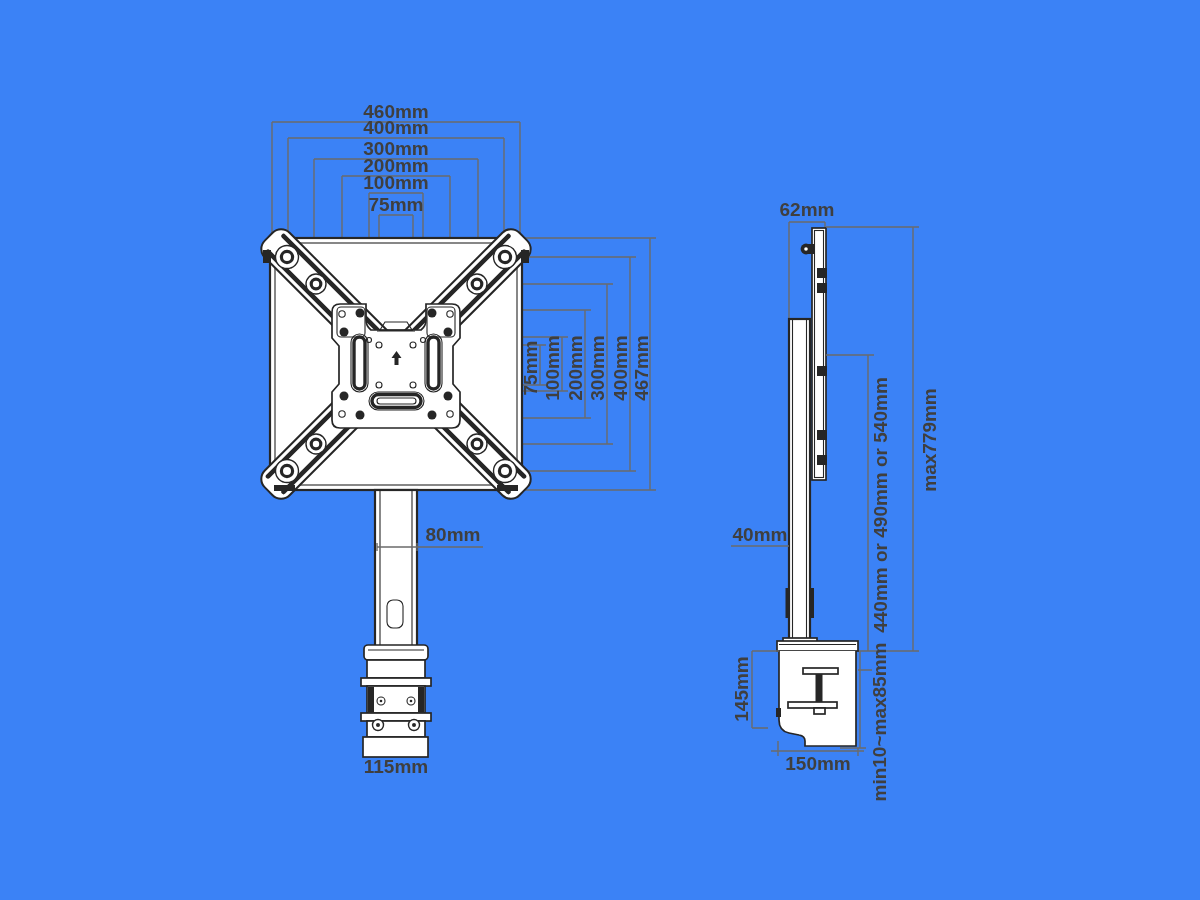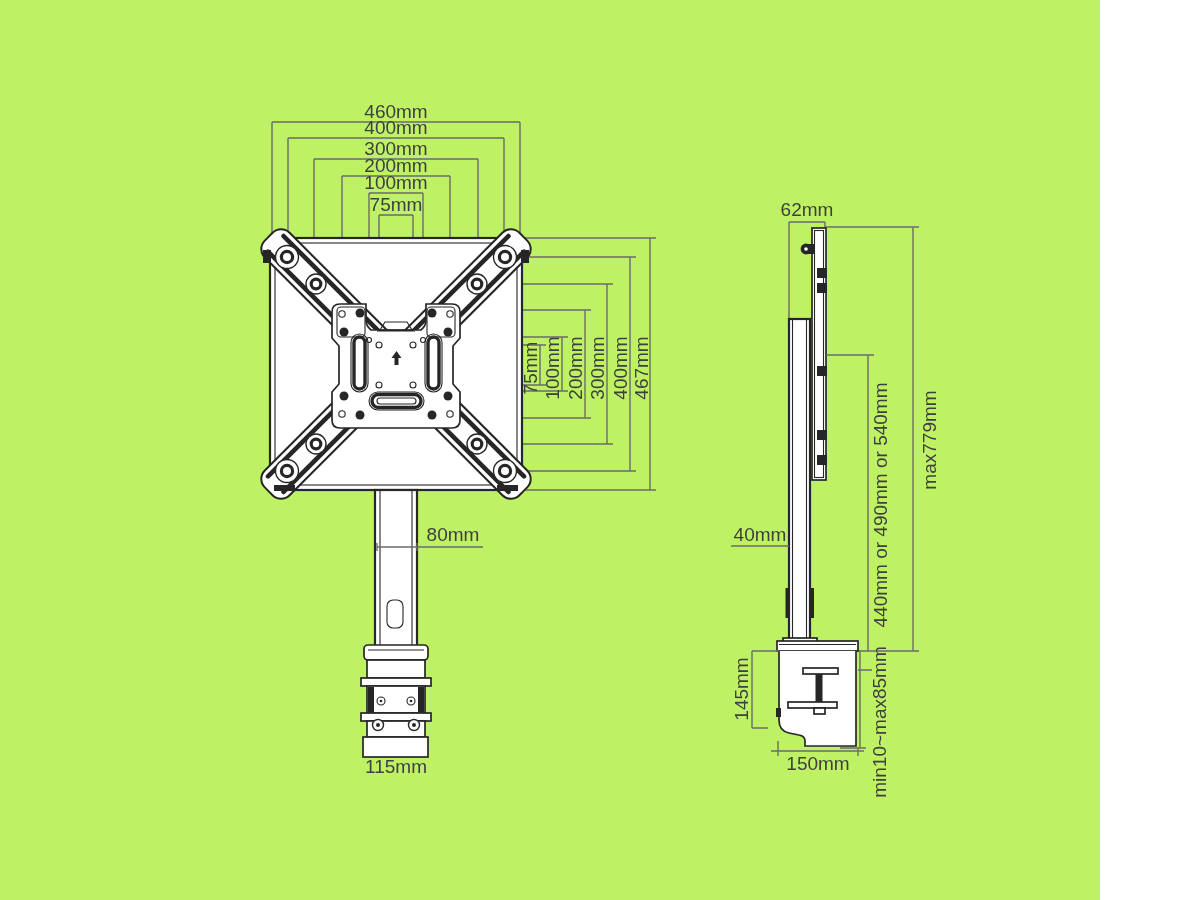--- a/index.html
+++ b/index.html
@@ -1,17 +1,17 @@
 <!DOCTYPE html>
 <html><head>
 <meta charset="utf-8">
 <style>
   html,body{margin:0;padding:0;background:#ffffff;}
-  .stage{position:relative;width:1100px;height:900px;background:#bef264;overflow:hidden;
-         font-family:"Liberation Sans", sans-serif;}
+  .stage{position:relative;width:1200px;height:900px;background:#3b82f6;overflow:hidden;
+         font-family:"Liberation Sans", sans-serif;font-weight:bold;}
   svg{display:block}
   
   .dim{stroke:#6b6b6b;stroke-width:1.4;fill:none;}
   
   .out{stroke:#262626;stroke-width:2.2;fill:#ffffff;}
   .out2{stroke:#262626;stroke-width:1.7;fill:#ffffff;}
   .thin{stroke:#262626;stroke-width:1.1;fill:none;}
   .band{stroke:#262626;stroke-width:2;fill:#ffffff;}
   .stripe{stroke:#262626;stroke-width:4.6;fill:none;stroke-linecap:round;}
   .ring{stroke:#262626;stroke-width:3.2;fill:none;}

